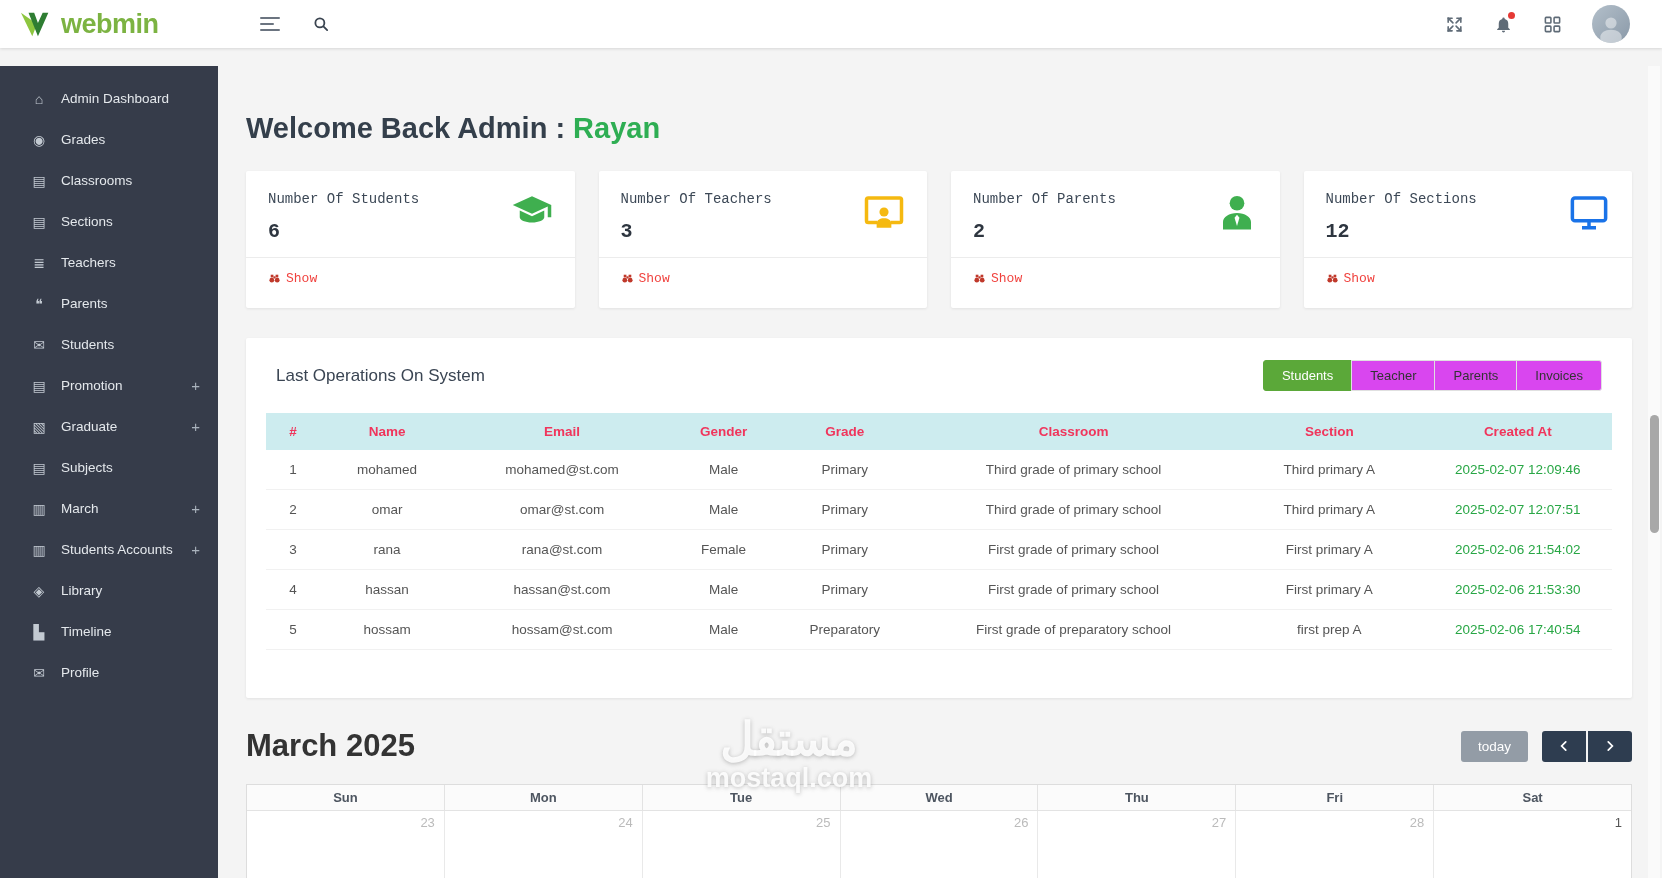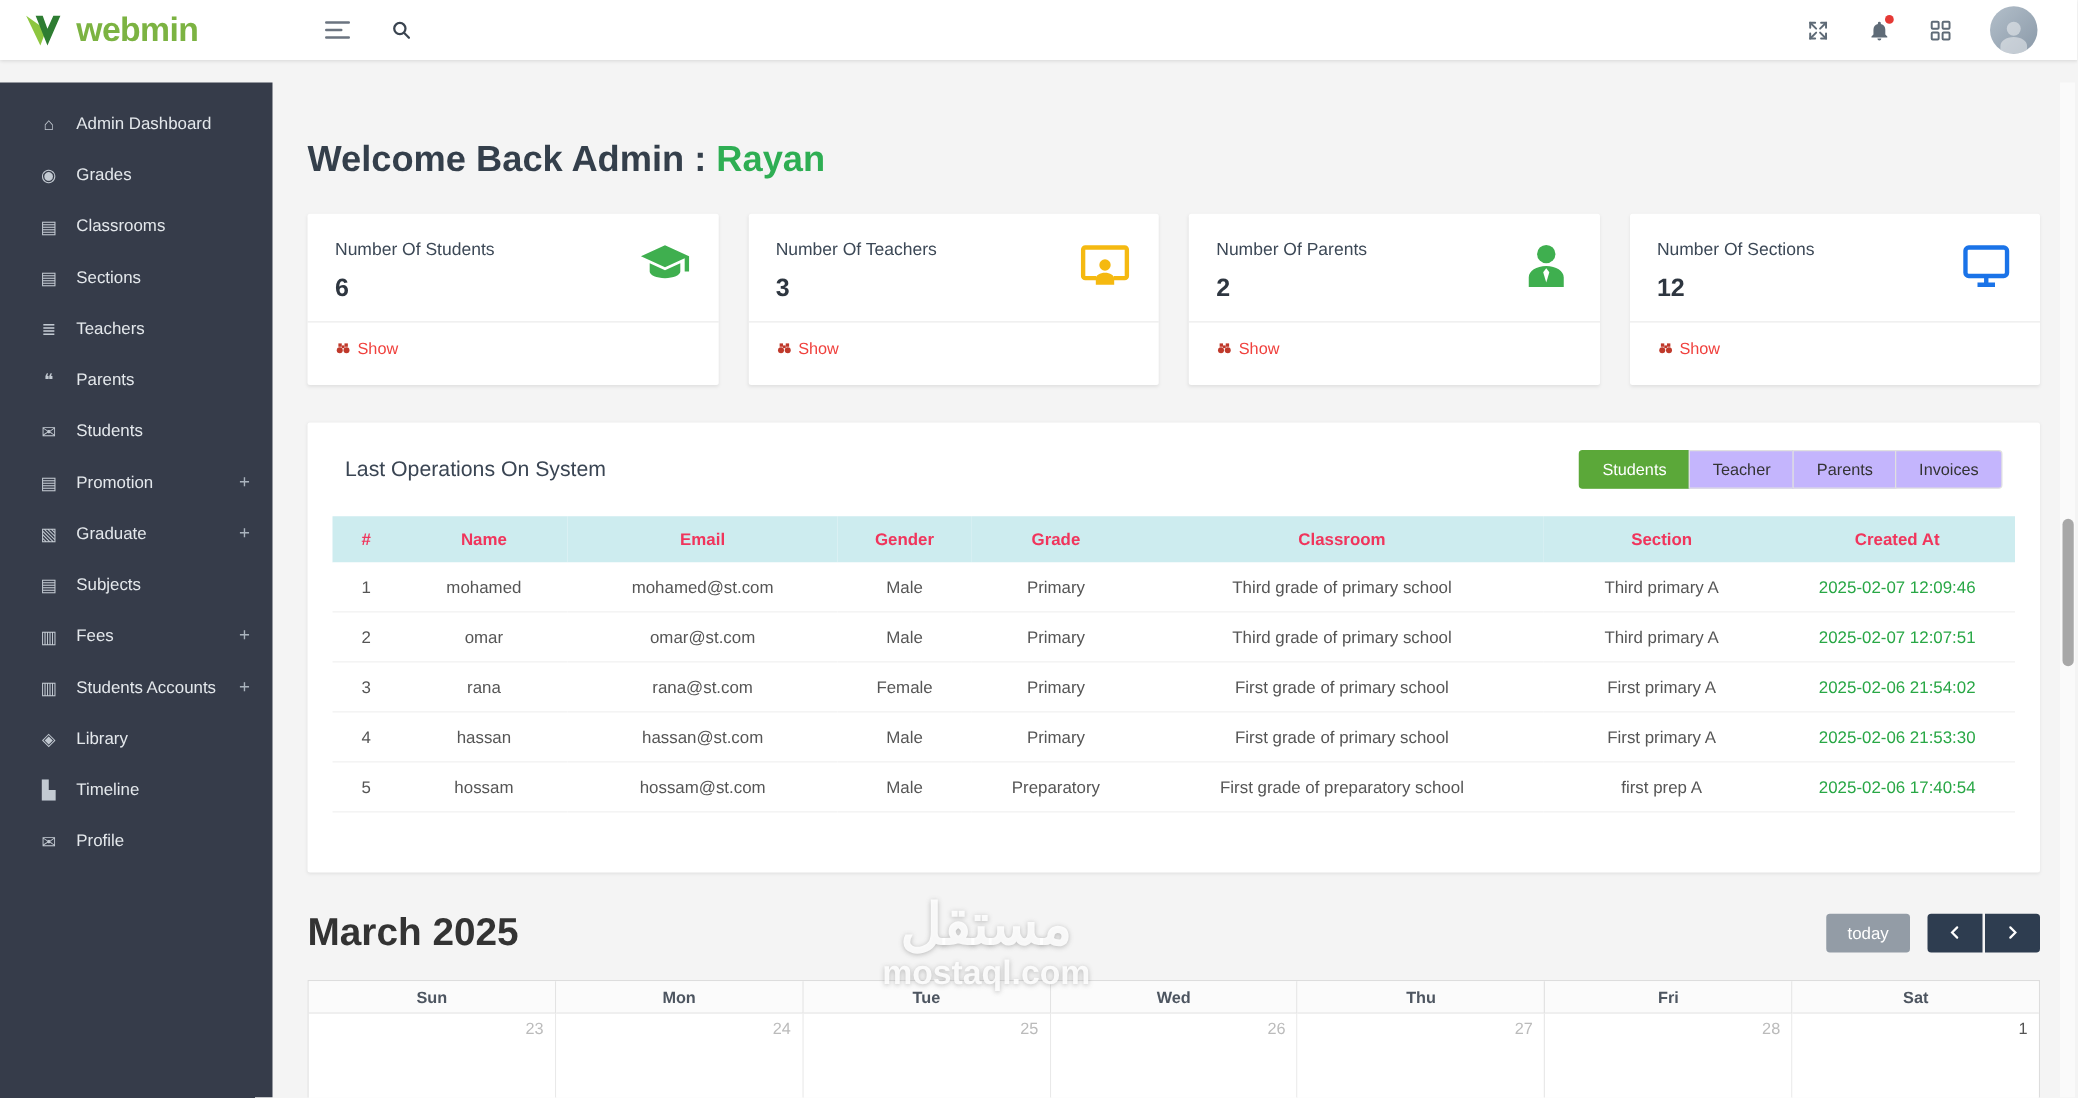--- a/index.html
+++ b/index.html
@@ -44,32 +44,32 @@
   .side-label { white-space: nowrap; }
   .side-plus { margin-left: auto; color: #aab3bd; font-size: 15px; }
 
   
   .main { position: absolute; top: 84px; left: 218px; width: 1444px; height: 812px; padding: 22px 30px 0 28px; overflow: hidden; }
 
   .welcome { font-size: 29px; font-weight: bold; color: #343f4b; margin: 6px 0 26px; }
   .welcome .name { color: #2eae53; margin-left: 8px; }
 
   .stats { display: flex; gap: 24px; margin-bottom: 30px; }
-  .stat-card { flex: 1; background: #fff; border-radius: 2px; box-shadow: 0 1px 3px rgba(0,0,0,0.08); }
+  .stat-card { flex: 1; background: #fff; border-radius: 2px; box-shadow: 0 1px 3px rgba(0,0,0,0.08); font-family: Liberation Mono, monospace; }
   .stat-top { display: flex; justify-content: space-between; align-items: flex-start; padding: 20px 22px 14px; }
   .stat-label { font-size: 14px; color: #3c4856; }
   .stat-value { font-size: 20px; font-weight: bold; color: #2e3640; margin-top: 13px; }
   .stat-bottom { border-top: 1px solid #ececec; padding: 13px 22px 18px; }
   .show-link { color: #f0413d; font-size: 13px; display: inline-flex; align-items: center; gap: 5px; cursor: pointer; text-decoration: none; }
 
   .panel { background: #fff; border-radius: 2px; box-shadow: 0 1px 3px rgba(0,0,0,0.08); padding: 18px 20px 48px; }
   .panel-head { display: flex; justify-content: space-between; align-items: center; padding: 4px 10px 22px; }
   .panel-title { font-size: 17px; color: #3a4553; }
   .tab-group { display: flex; }
-  .tab-btn { padding: 7px 18px; font-size: 13px; background: #c4b5fd; border: 1px solid #e0e0e0; color: #333; cursor: pointer; margin-left: -1px; font-family: inherit; }
+  .tab-btn { padding: 7px 18px; font-size: 13px; background: #d946ef; border: 1px solid #e0e0e0; color: #333; cursor: pointer; margin-left: -1px; font-family: inherit; }
   .tab-btn:first-child { border-radius: 3px 0 0 3px; margin-left: 0; }
   .tab-btn:last-child { border-radius: 0 3px 3px 0; }
   .tab-btn.active { background: #5ba839; border-color: #5ba839; color: #fff; }
 
   table.ops { width: 100%; border-collapse: collapse; }
   .ops th { background: #cdecef; color: #f0355c; font-size: 13.5px; font-weight: bold; padding: 11px 8px; text-align: center; }
   .ops td { font-size: 13.5px; color: #555; padding: 12px 8px; text-align: center; border-bottom: 1px solid #f1f1f1; background: #fff; }
   .ops td.date { color: #28a745; }
 
   
@@ -198,21 +198,21 @@
     <span class="side-icon">▧</span>
     <span class="side-label">Graduate</span>
     <span class="side-plus">+</span>
   </div>
   <div class="side-item">
     <span class="side-icon">▤</span>
     <span class="side-label">Subjects</span>
   </div>
   <div class="side-item">
     <span class="side-icon">▥</span>
-    <span class="side-label">Fees</span>
+    <span class="side-label">March</span>
     <span class="side-plus">+</span>
   </div>
   <div class="side-item">
     <span class="side-icon">▥</span>
     <span class="side-label">Students Accounts</span>
     <span class="side-plus">+</span>
   </div>
   <div class="side-item">
     <span class="side-icon">◈</span>
     <span class="side-label">Library</span>

